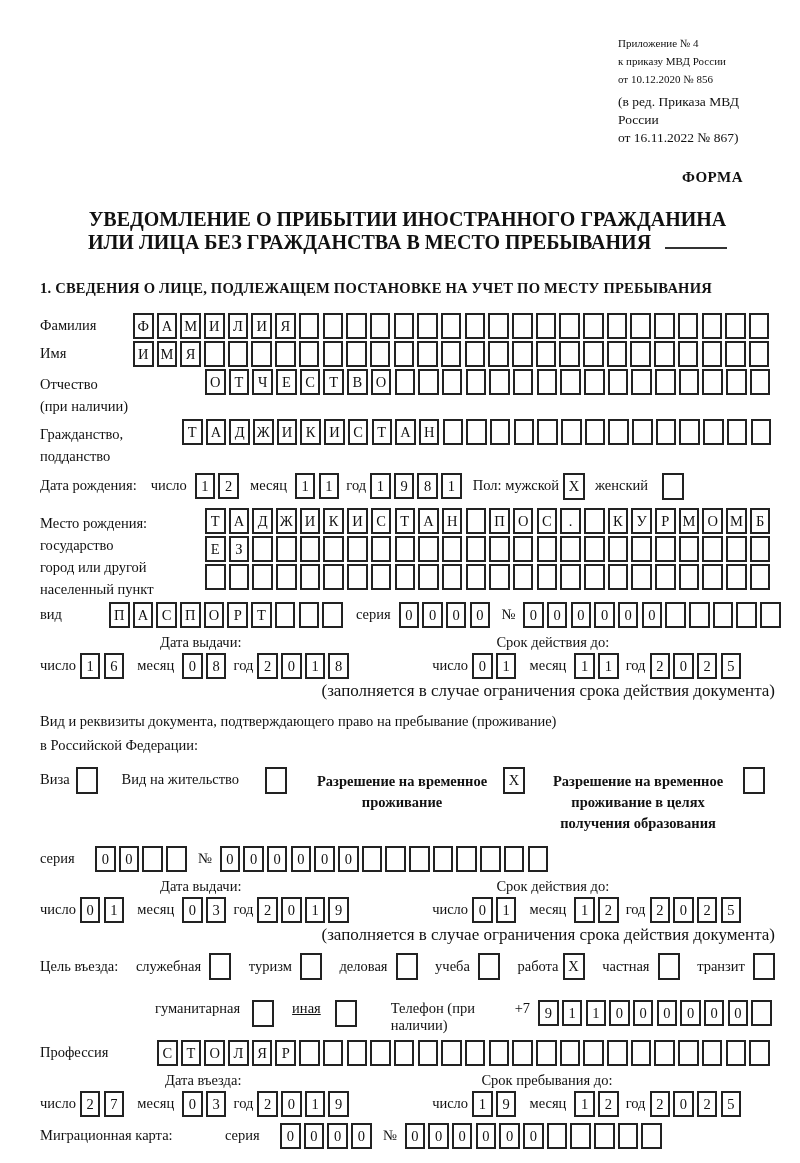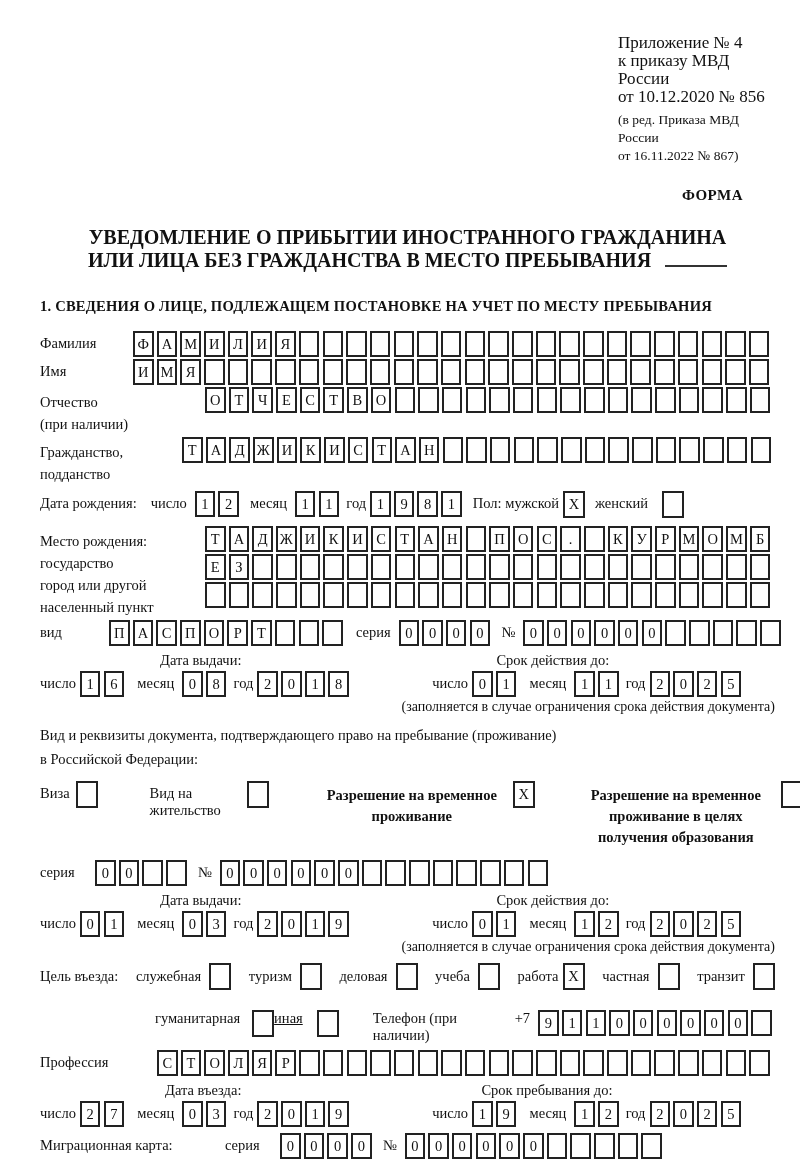--- a/index.html
+++ b/index.html
@@ -5,21 +5,21 @@
   * { margin:0; padding:0; box-sizing:border-box; }
   html,body { background:#ffffff; }
   body {
     width:800px; height:1163px; overflow:hidden;
     font-family:"Liberation Serif","DejaVu Serif",serif;
     font-size:14.5px; color:#111;
   }
   .page { padding:34px 25px 0 40px; width:800px; height:1163px; }
 
   
-  .appendix { margin-left:578px; line-height:18px; font-size:17px; }
+  .appendix { margin-left:578px; line-height:18px; font-size:11px; }
   .appendix-note { margin-left:578px; margin-top:5px; line-height:18px; font-size:13.5px; }
   .forma { text-align:right; padding-right:32px; margin-top:22px; font-weight:bold; font-size:15px; letter-spacing:.5px; }
 
   .title { text-align:center; font-weight:bold; font-size:20px; margin-top:22px; line-height:23px; }
   .title .uline { display:inline-block; width:62px; border-bottom:2px solid #333; height:14px; margin-left:14px; }
 
   .section-heading { font-weight:bold; font-size:14.6px; margin-top:26px; margin-bottom:16px; letter-spacing:.2px; }
 
   
   .cellrow { display:flex; flex:0 0 auto; }
@@ -37,25 +37,25 @@
   .lblcol div { line-height:22px; }
   .stackrows > .cellrow { margin-bottom:2px; }
 
   .inline-lbl { padding-top:4px; flex:0 0 auto; }
   .gap4 { margin-left:4px; } .gap8 { margin-left:8px; } .gap10 { margin-left:10px; }
   .gap14 { margin-left:14px; }
 
   .doc-heading { text-align:center; font-weight:bold; font-size:14.5px; margin:8px 0 6px 0; }
 
   .dates-header { display:flex; font-size:14.5px; margin-top:6px; margin-bottom:2px; }
-  .note-right { text-align:right; font-size:14px; margin-top:2px; margin-bottom:8px; }
+  .note-right { text-align:right; font-size:17px; margin-top:2px; margin-bottom:8px; }
 
   .plain-line { line-height:24px; }
 
-  .options-row { display:flex; align-items:flex-start; margin-top:10px; margin-bottom:12px;gap:28px; }
+  .options-row { display:flex; align-items:flex-start; margin-top:10px; margin-bottom:12px; }
   .opt { display:flex; align-items:flex-start; }
   .opt .olabel { padding-top:4px; }
   .opt .box { margin-left:10px; }
   .opt-wrap { text-align:center; line-height:21px;font-weight:bold; }
   .ow168 { width:178px; } .ow185 { width:190px; }
 
   .purpose-row { display:flex; align-items:center; justify-content:space-between; margin-bottom:20px; }
   .purpose-row .pair { display:flex; align-items:center; }
   .purpose-row .pair .box { margin-left:8px; }
   .purpose2 { display:flex; align-items:flex-start; margin-left:115px; margin-bottom:6px; }
@@ -555,21 +555,21 @@
         <span class="cellrow box">
           <span class="cell"></span>
         </span>
       </span>
   </div>
   <div class="purpose2">
     <span>гуманитарная</span>
     <span class="cellrow box" style="margin-left:12px;">
         <span class="cell"></span>
       </span>
-    <span style="text-decoration:underline;">иная</span>
+    <span style="margin-left:18px;text-decoration:underline;">иная</span>
     <span class="cellrow box" style="margin-left:14px;">
         <span class="cell"></span>
       </span>
     <span style="margin-left:34px;">Телефон (при наличии)</span>
     <span style="margin-left:24px;">+7</span>
     <span class="cellrow" style="margin-left:8px;">
         <span class="cell">9</span>
         <span class="cell">1</span>
         <span class="cell">1</span>
         <span class="cell">0</span>

